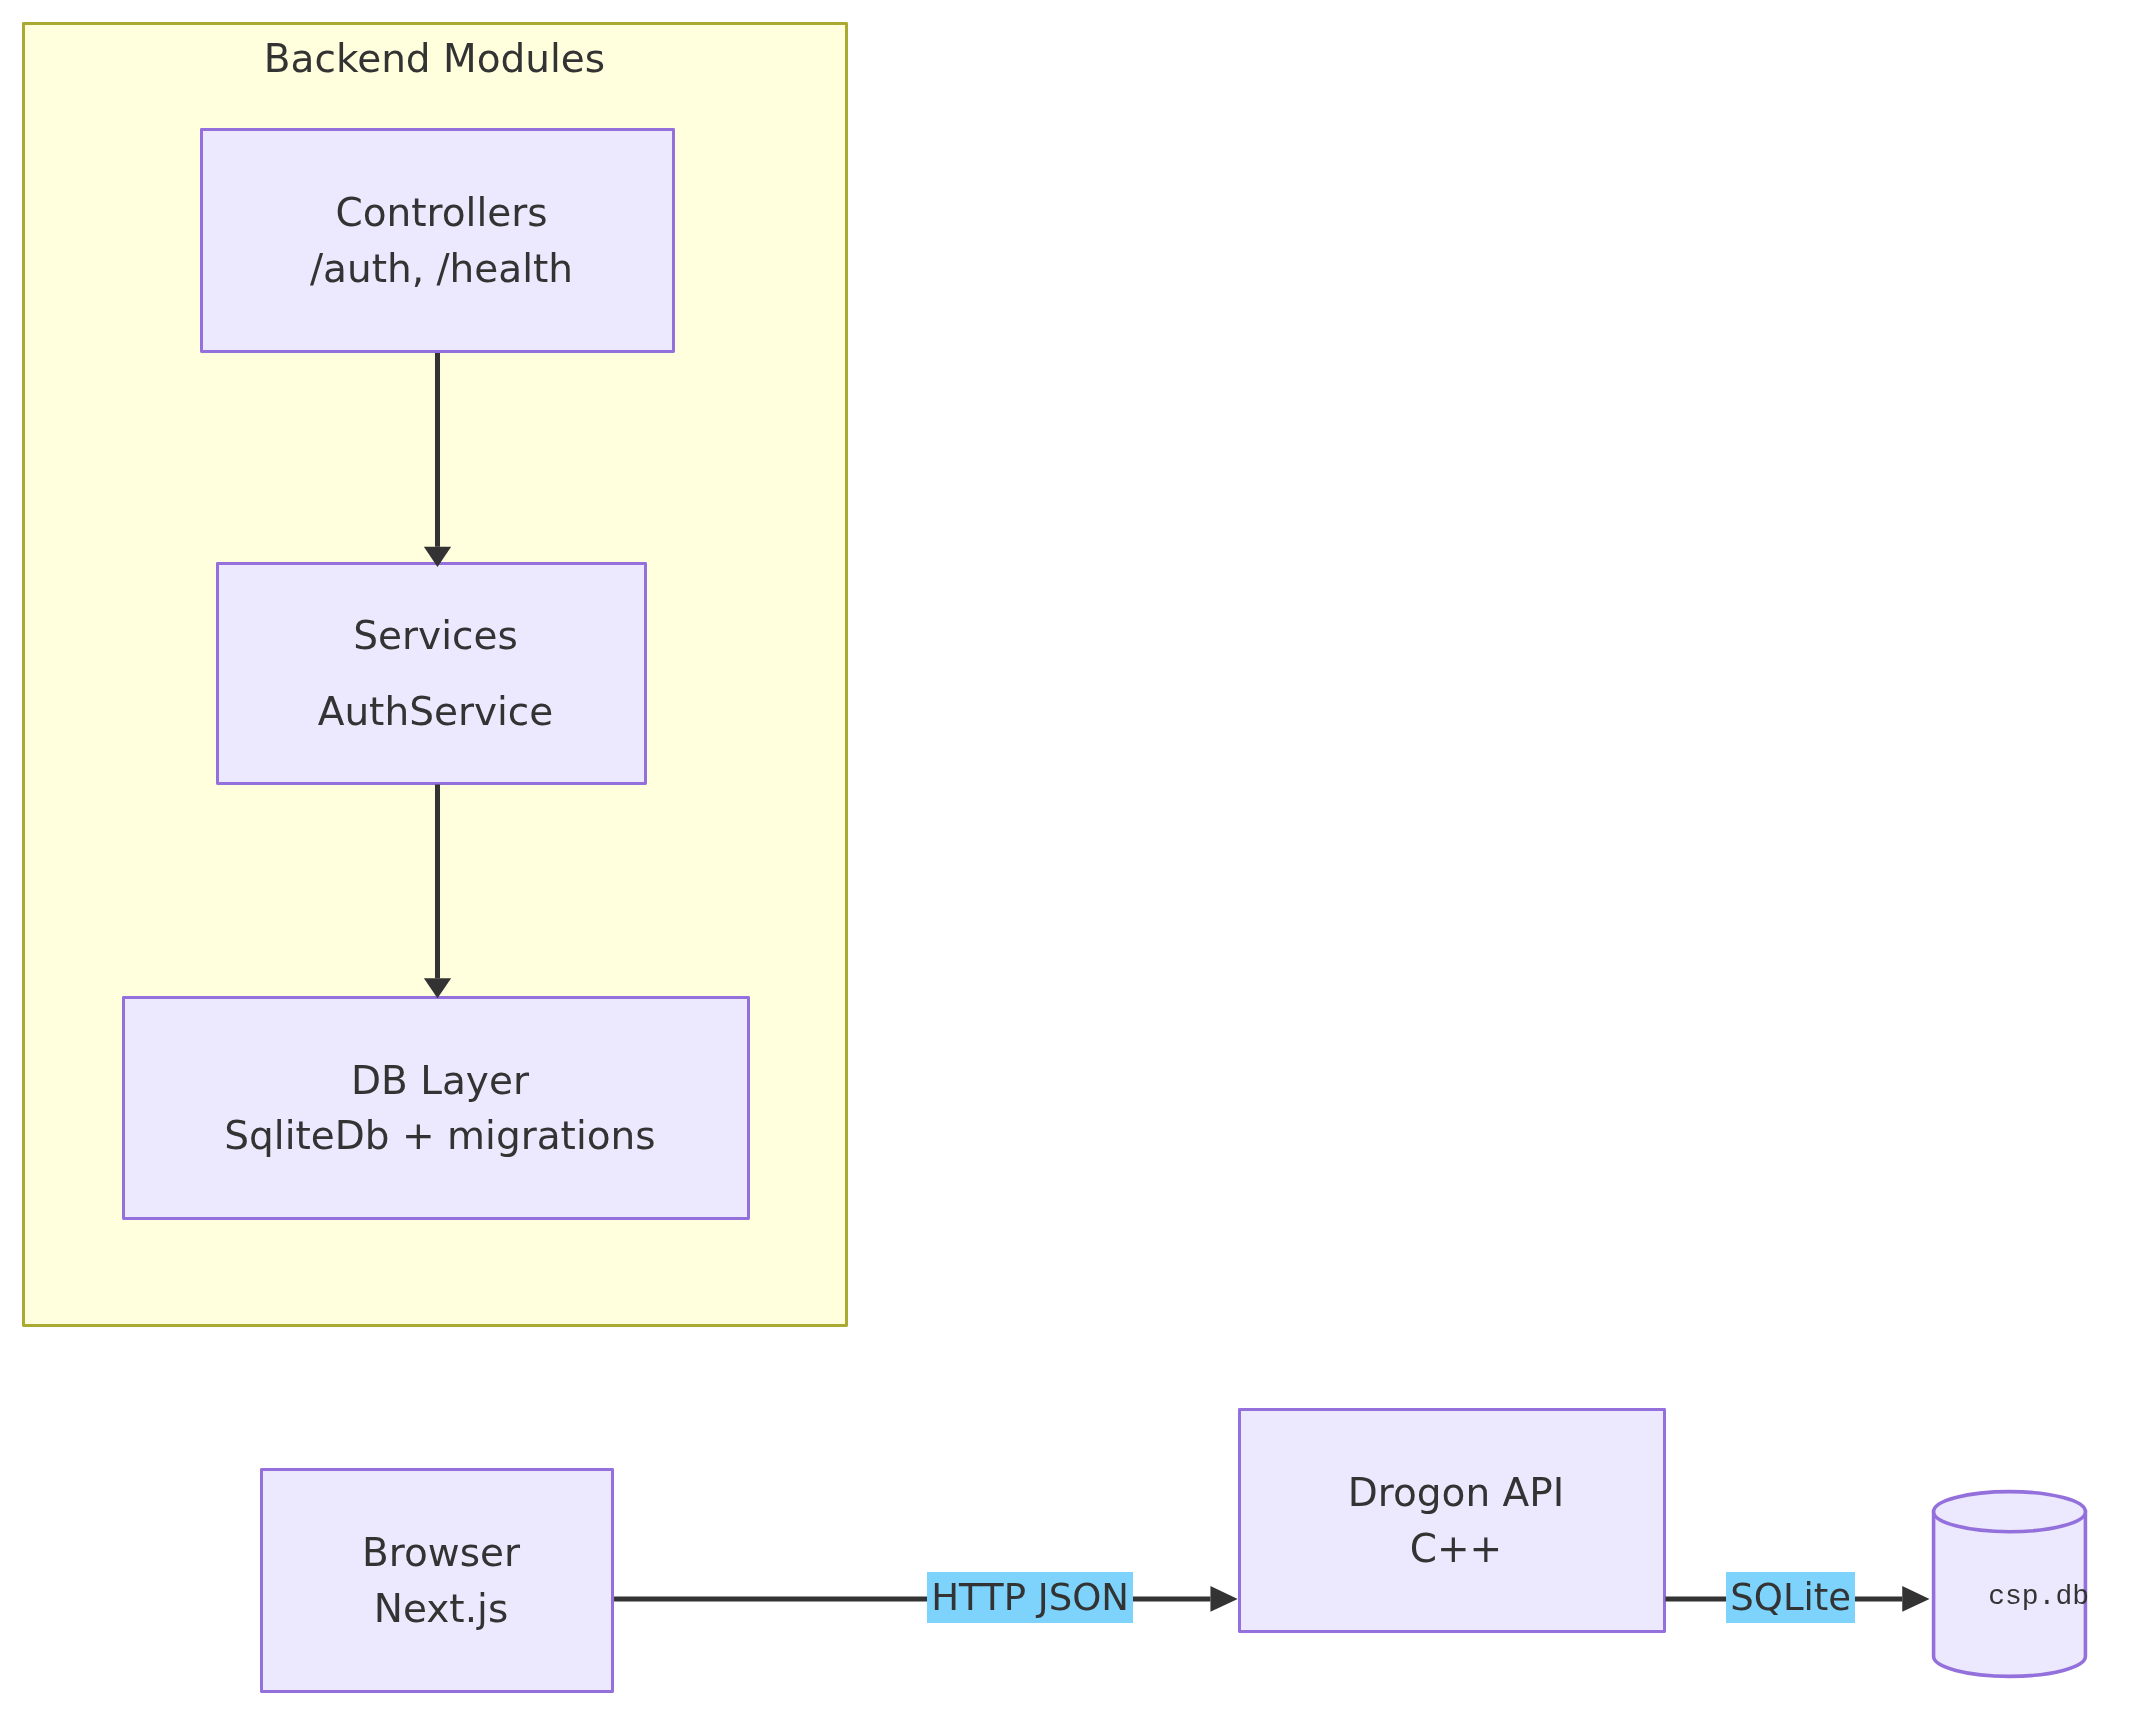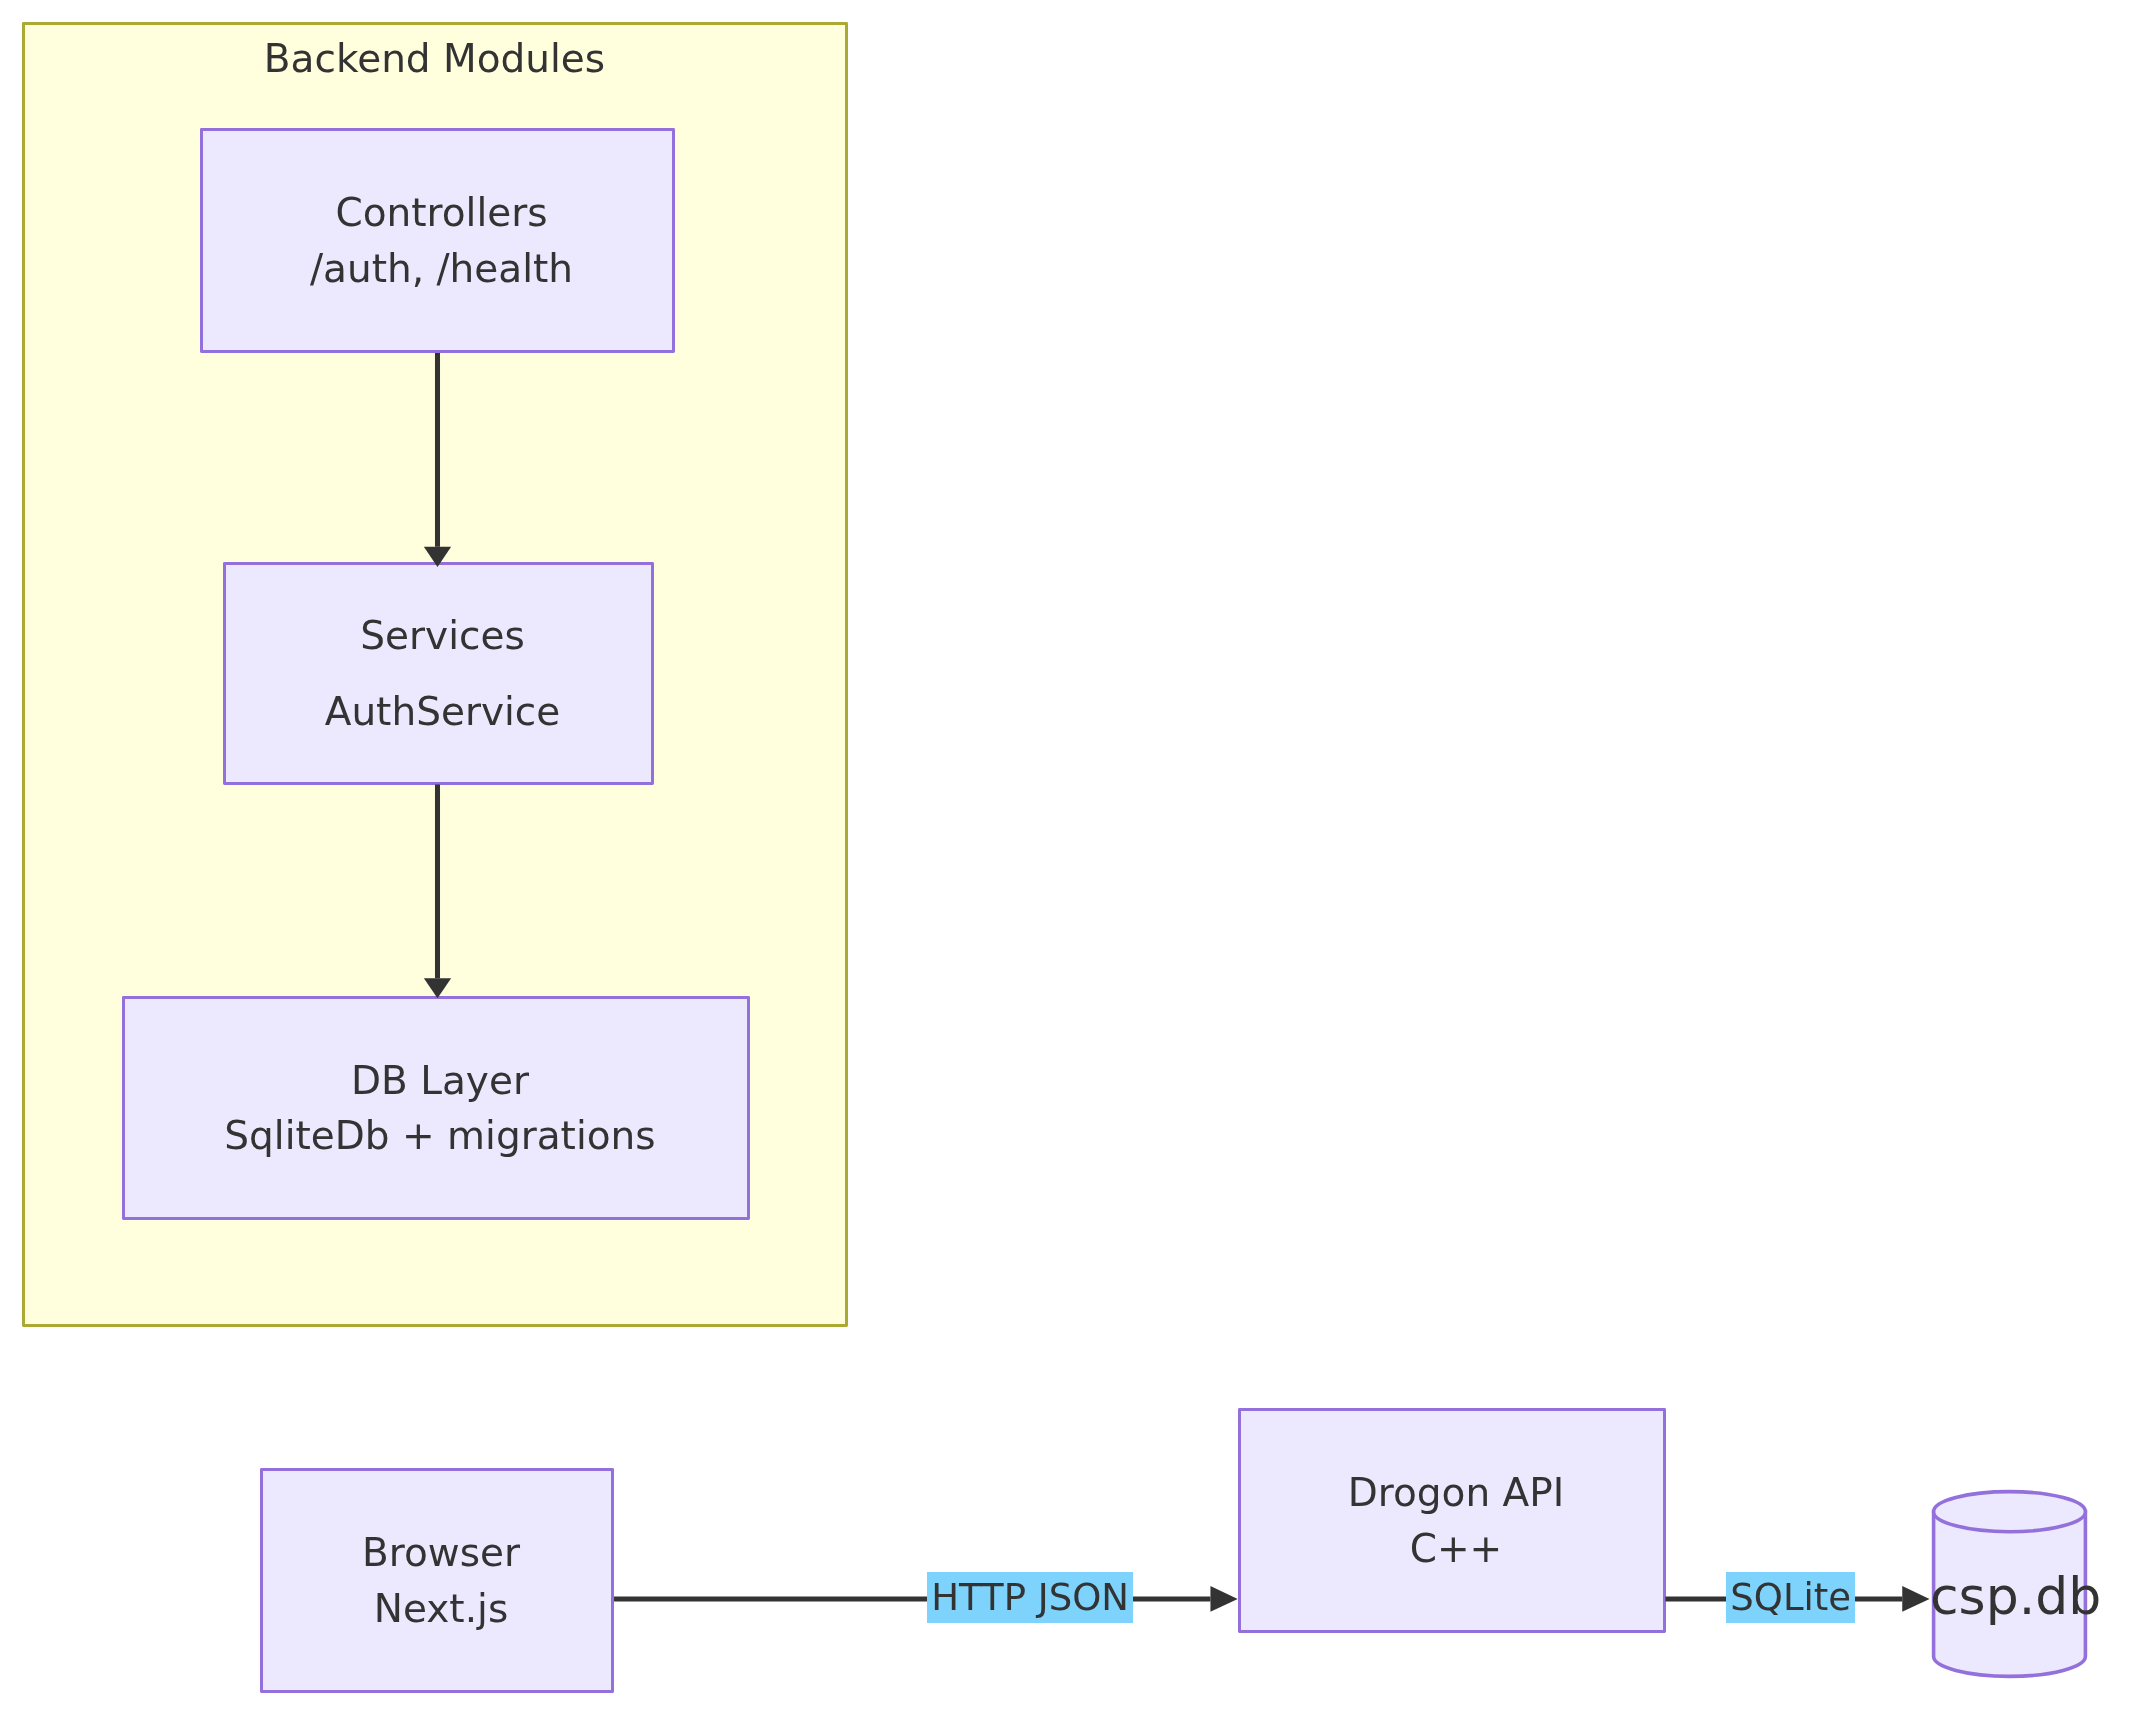--- a/index.html
+++ b/index.html
@@ -12,43 +12,43 @@
             border:3.6px solid #aaaa33;border-radius:1.4px;}
   .subgraph-title{position:absolute;text-align:center;color:#333333;
                   font-size:39px;line-height:1;white-space:nowrap;}
 
   .node{position:absolute;box-sizing:border-box;background:#ece8fd;
         border:3.6px solid #9370db;border-radius:1.4px;
         display:flex;flex-direction:column;align-items:center;justify-content:center;
         color:#333333;font-size:39px;line-height:1.42;text-align:center;padding-left:8px;}
   .node .ln{display:block;white-space:nowrap;}
 
-  .cylinder{position:absolute;display:flex;align-items:center;justify-content:flex-start;
-            color:#333333;font-size:52px;}
+  .cylinder{position:absolute;display:flex;align-items:center;justify-content:flex-end;
+            color:#333333;font-size:28px;font-family:Liberation Mono, monospace;}
   .cylinder svg{position:absolute;left:0;top:0;}
   .cylinder .cyl-label{position:relative;z-index:2;white-space:nowrap;padding-top:24.4px;}
 
   .edge-label{position:absolute;background:#7dd3fc;color:#333333;font-size:37px;
               line-height:1;white-space:nowrap;padding:7.2px 4.3px;}
 </style>
 </head>
 <body>
 
 <div class="canvas">
 
   <div class="subgraph" style="left:21.5px;top:21.5px;width:826px;height:1305px;"></div>
 
   <div class="subgraph-title" style="left:21.5px;top:39px;width:826px;">Backend Modules</div>
 
   <div class="node" style="left:200px;top:128px;width:475px;height:225px;">
     <span class="ln">Controllers</span>
     <span class="ln">/auth, /health</span>
   </div>
 
-  <div class="node" style="left:223px;top:562px;width:431px;height:223px;gap:21px;">
+  <div class="node" style="left:216px;top:562px;width:431px;height:223px;gap:21px;">
     <span class="ln">Services</span>
     <span class="ln">AuthService</span>
   </div>
 
   <div class="node" style="left:260px;top:1468px;width:354px;height:225px;">
     <span class="ln">Browser</span>
     <span class="ln">Next.js</span>
   </div>
 
   <div class="node" style="left:122px;top:996px;width:628px;height:224px;">

